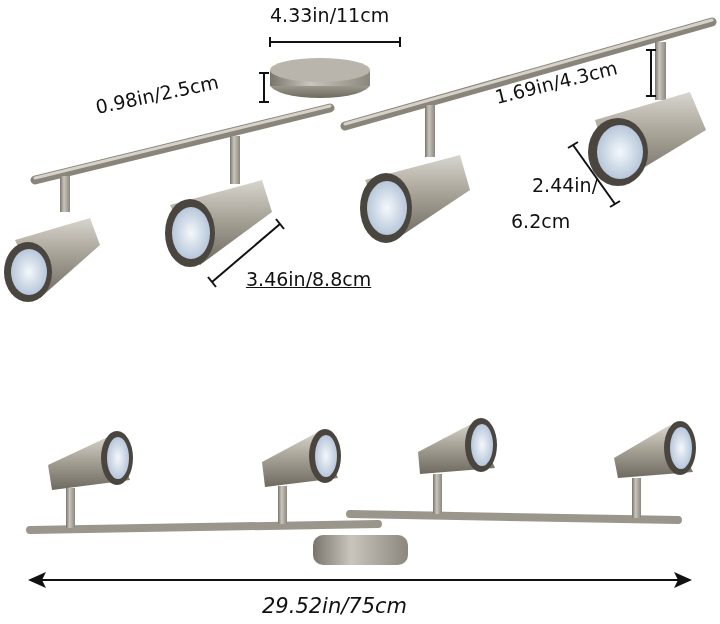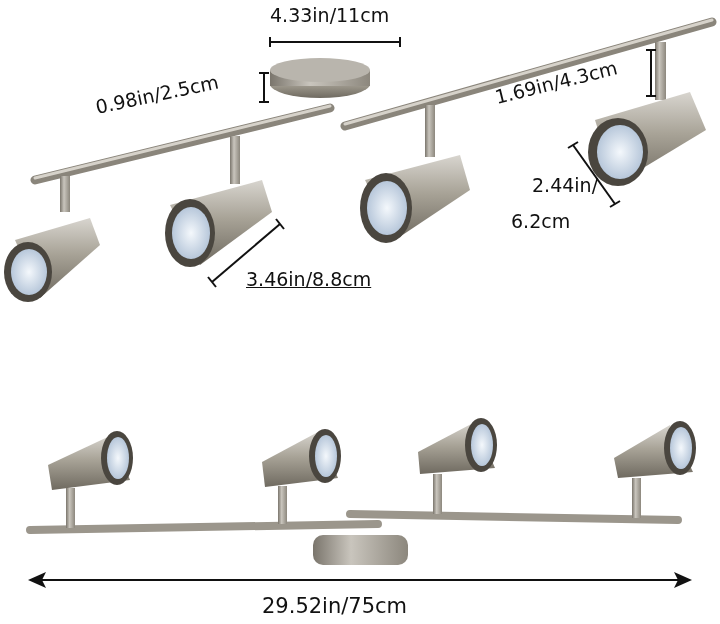--- a/index.html
+++ b/index.html
@@ -129,13 +129,13 @@
     </g>
   </g>
 </svg>
 
 <div class="lbl" style="left:270px; top:4px;text-align:center;">4.33in/11cm</div>
 <div class="lbl" style="left:98px; top:96px; transform:rotate(-12deg); transform-origin:left bottom;">0.98in/2.5cm</div>
 <div class="lbl" style="left:498px; top:86px; transform:rotate(-14deg); transform-origin:left bottom;">1.69in/4.3cm</div>
 <div class="lbl" style="left:511px; top:174px;margin-left:21px;">2.44in/</div>
 <div class="lbl" style="left:505px; top:210px;margin-left:6px;">6.2cm</div>
 <div class="lbl" style="left:246px; top:268px;text-decoration:underline;">3.46in/8.8cm</div>
-<div class="lbl" style="left:262px; top:594px; font-size:21px;">29.52in/75cm</div>
+<div class="lbl" style="left:262px; top:594px; font-size:21px;font-style:italic;">29.52in/75cm</div>
 
 </body></html>

